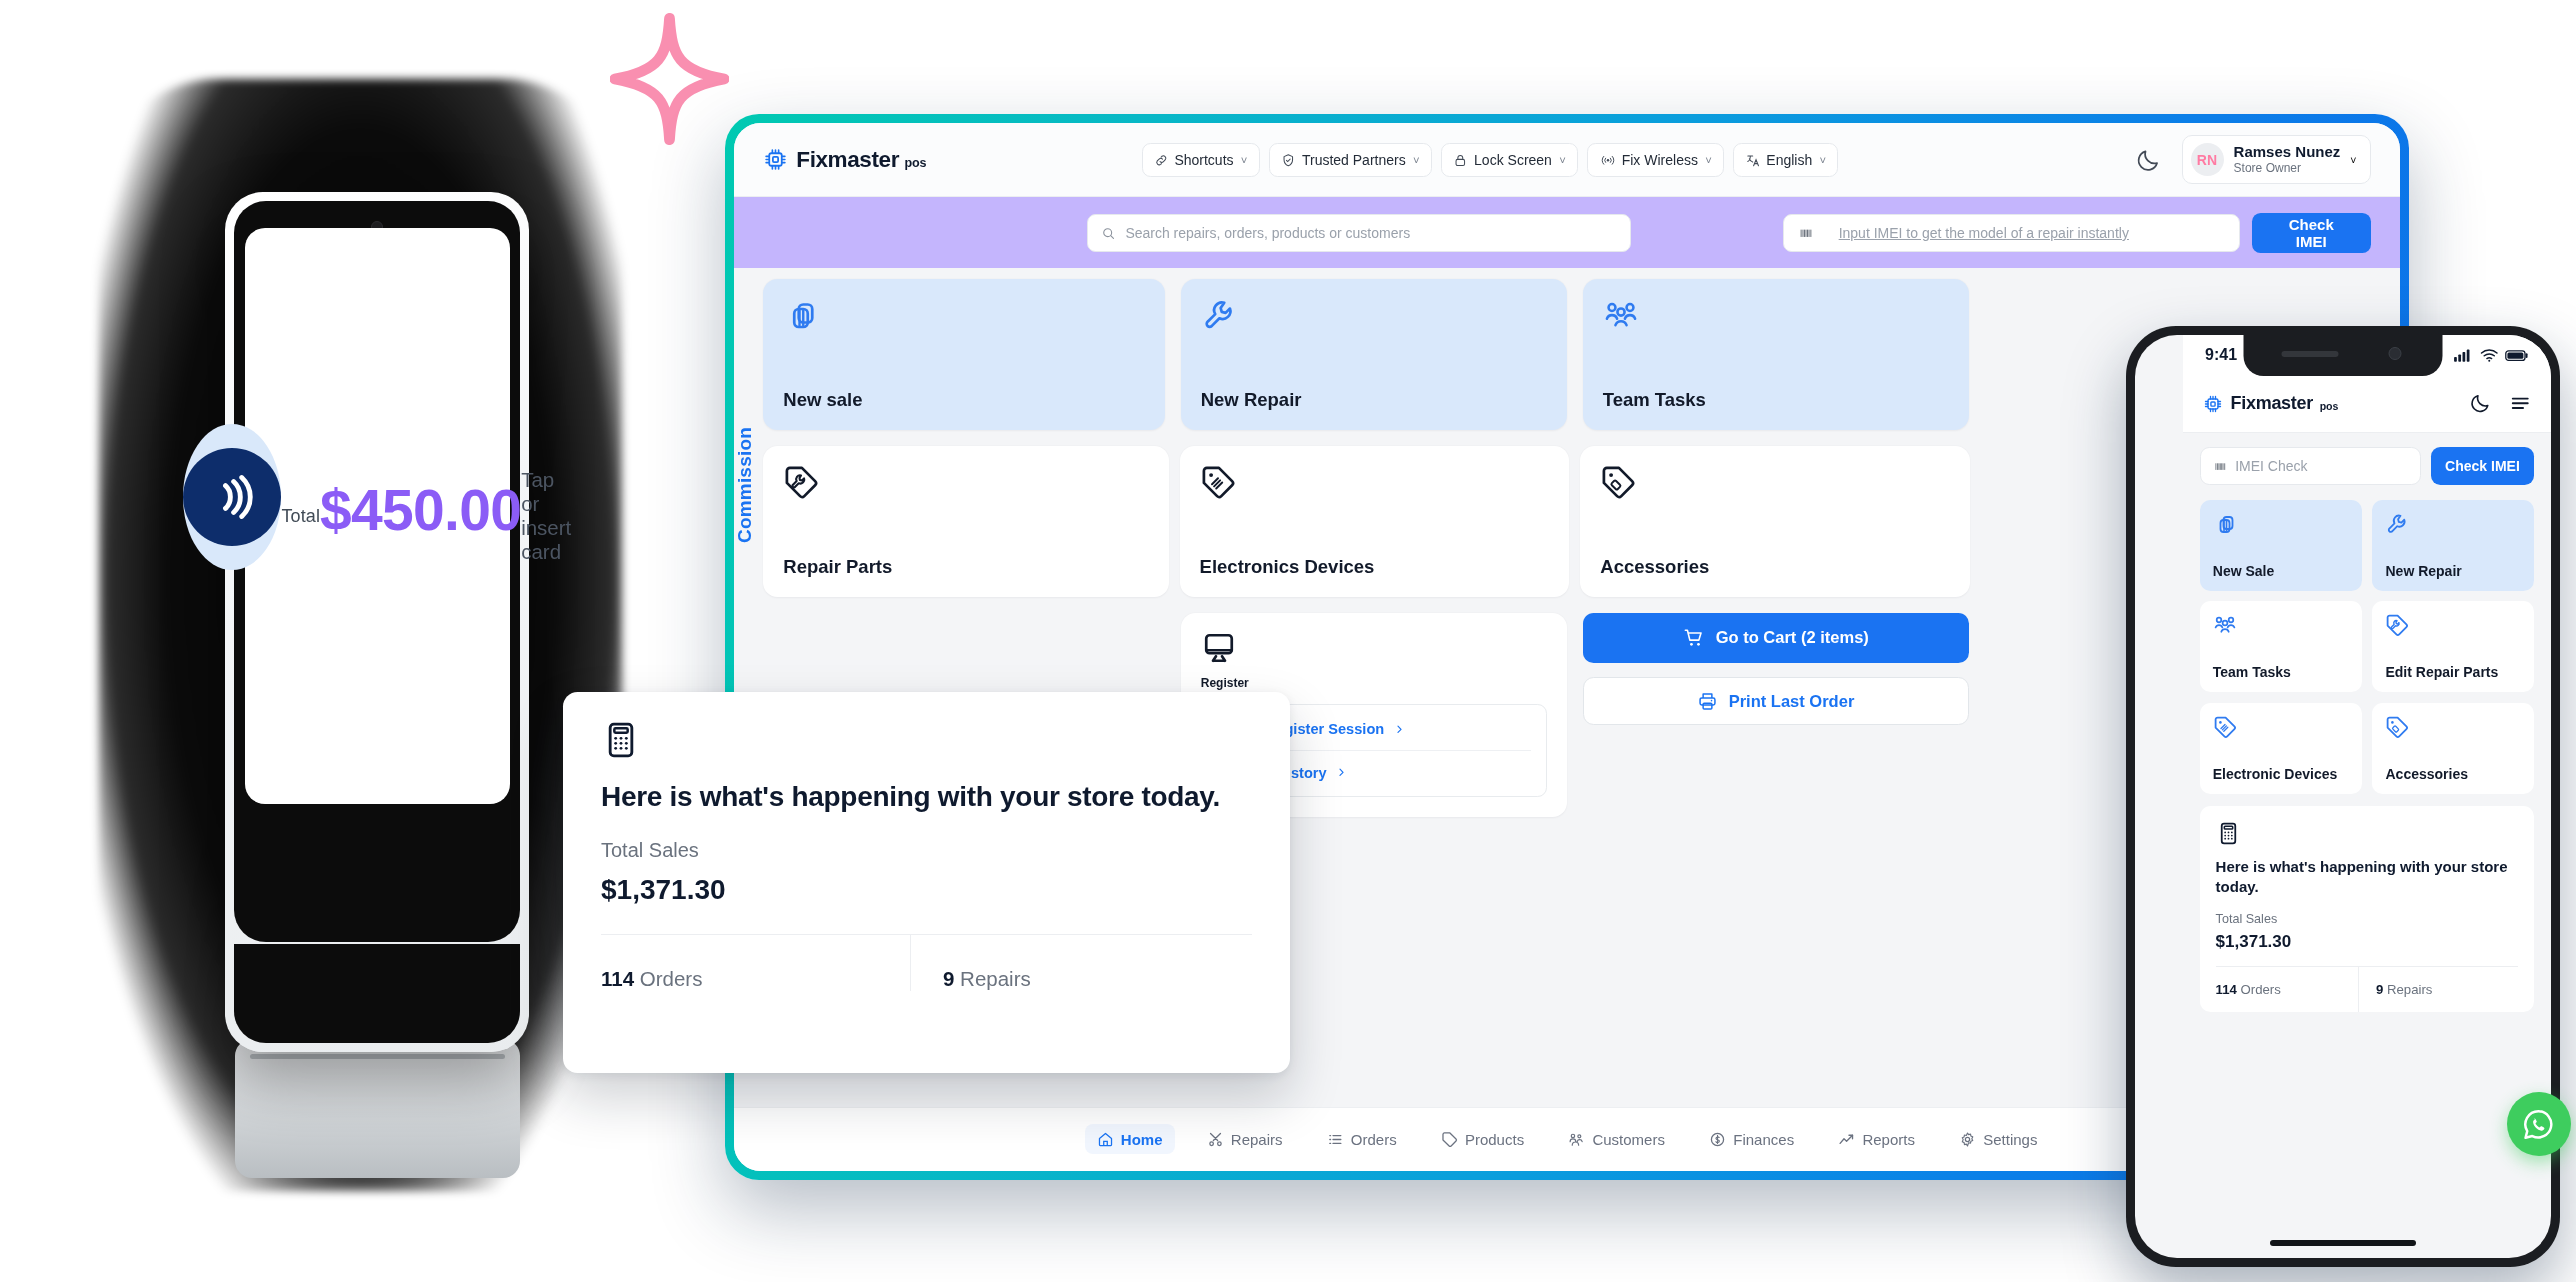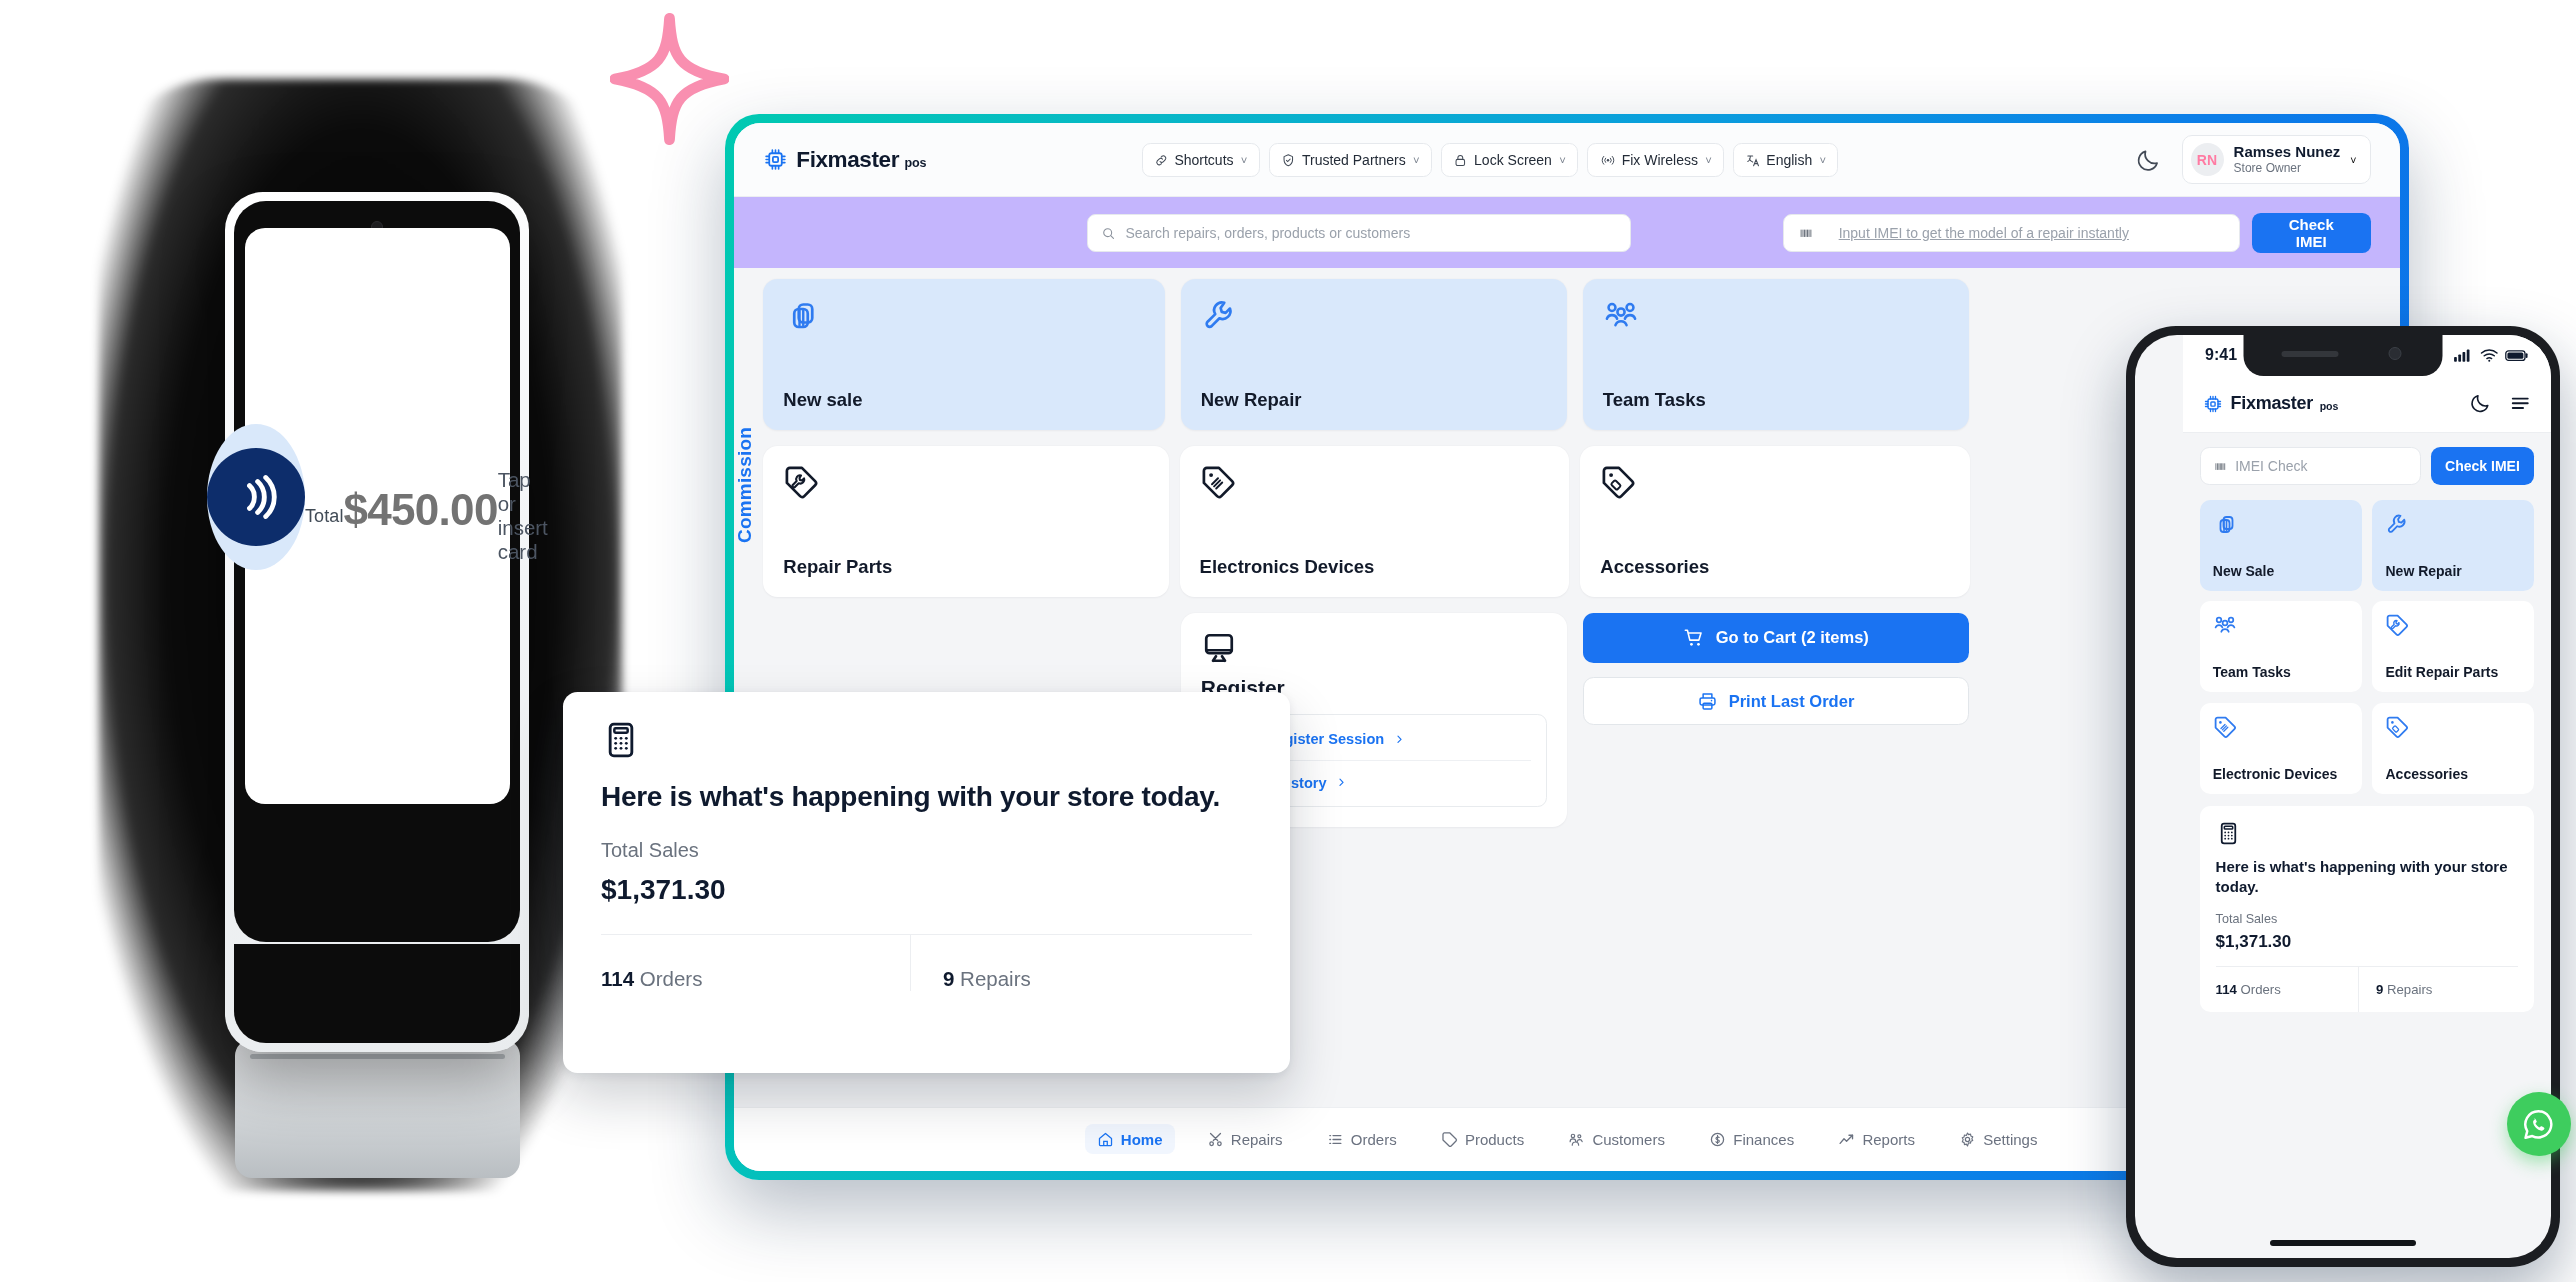--- a/index.html
+++ b/index.html
@@ -59,21 +59,21 @@
     background:#d9e8fa;
     display:flex;align-items:center;justify-content:center;
     margin-bottom:38px;
   }
   .nfc-core {
     width:98px;height:98px;border-radius:50%;
     background:#0d2d6b;
     display:flex;align-items:center;justify-content:center;
   }
   .term-total-label{ font-size:18px; color:#414b56; letter-spacing:0.1px; }
-  .term-amount{ font-size:44px; font-weight:700; color:#737373; letter-spacing:-0.7px; margin:10.6px 0 22.5px; }
+  .term-amount{ font-size:57px; font-weight:700; color:#8b5cf6; letter-spacing:-0.7px; margin:10.6px 0 22.5px; }
   .term-hint{ font-size:20.5px; color:#4c5562; }
   .terminal-chin{
     position:absolute; left:9.3px; bottom:9.3px; width:286px; height:99px;
     background:#0c0c0c; border-radius:0 0 32px 32px;
   }
 
   
   .tablet {
     position:absolute; left:725px; top:114px; width:1684px; height:1066px;
     border-radius:34px;
@@ -157,21 +157,21 @@
     box-shadow:0 0.7px 2px rgba(16,24,40,.05);
   }
   .tile.accent{ background:#d9e8fb; }
   .tile-label{ font-size:18.5px; font-weight:700; color:#121a2a; }
   .tile-ico{ width:36px; height:36px; }
 
   .register-card{
     background:#fff; border-radius:14.6px; padding:17px 20px 20px;
     box-shadow:0 0.7px 2px rgba(16,24,40,.05);
   }
-  .register-title{ font-size:21px; font-weight:700; color:#121a2a; margin:8px 0 14.6px; }
+  .register-title{ font-size:12px; font-weight:700; color:#121a2a; margin:8px 0 14.6px; }
   .reg-links{ border:1px solid #e8ebee; border-radius:9.3px; padding:2.6px 14.6px; }
   .reg-link{
     display:flex; align-items:center; gap:9.3px;
     font-size:14.6px; font-weight:700; color:#1a73f2;
     padding:13.2px 0;
   }
   .reg-link + .reg-link{ border-top:1px solid #eef0f3; }
 
   .cart-col{ display:flex; flex-direction:column; gap:14.6px; }
   .btn-cart{

